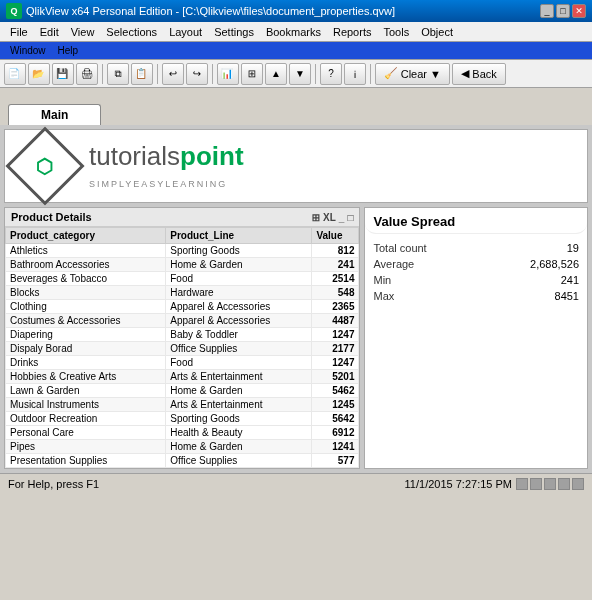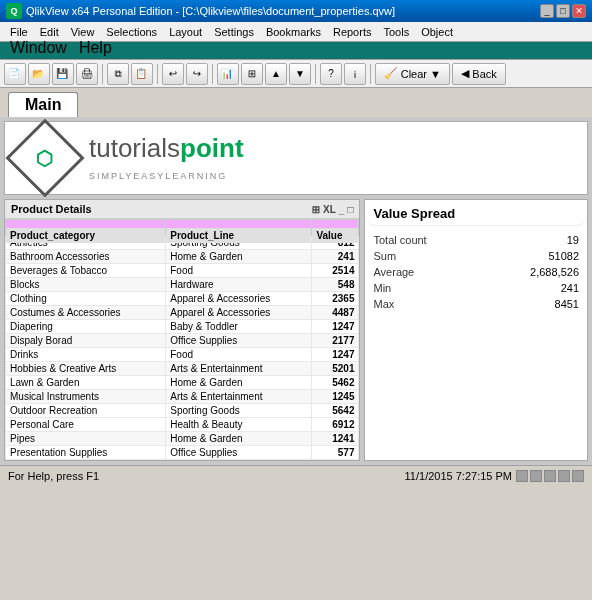--- a/index.html
+++ b/index.html
@@ -33,27 +33,27 @@
       font-size: 11px;
     }
     .menu-item {
       padding: 2px 6px;
       cursor: pointer;
       color: #000;
     }
 
     
     .sub-menu-bar {
-      background: #0f766e;
+      background: #1d4ed8;
       border-bottom: 1px solid #a0a0a0;
       height: 18px;
       display: flex;
-      align-items: flex-end;
+      align-items: center;
       padding: 0 4px;
-      font-size: 16px;
+      font-size: 10px;
     }
 
     
     .toolbar {
       background: #f0f0f0;
       border-bottom: 1px solid #a0a0a0;
       height: 28px;
       display: flex;
       align-items: center;
       padding: 2px 4px;
@@ -101,24 +101,25 @@
     
     .tab-area {
       background: #d4d0c8;
       padding: 4px 0 0 8px;
       display: flex;
     }
     .tab {
       background: #f0f0f0;
       border: 1px solid #888;
       border-bottom: none;
-      padding: 3px 16px;
-      font-size: 16px;
+      padding: 3px 32px;
+      font-size: 12px;
       cursor: pointer;
       border-radius: 3px 3px 0 0;
+      margin-top: 12px;
     }
     .tab.active { background: #fff; font-weight: bold; }
     .panel-header {
       background: #e8e8e8;
       border-bottom: 1px solid #ccc;
       padding: 3px 6px;
       display: flex;
       align-items: center;
       justify-content: space-between;
       font-size: 11px;
@@ -129,21 +130,21 @@
 
     .table-container { overflow-y: auto; flex: 1; }
     table { width: 100%; border-collapse: collapse; font-size: 10px; }
     table th {
       background: #e0e0e0;
       border: 1px solid #ccc;
       padding: 2px 4px;
       text-align: left;
       font-weight: bold;
       position: sticky;
-      top: 8px;
+      top: 0;
     }
     table td {
       border: 1px solid #e8e8e8;
       padding: 1px 4px;
     }
     .value-col { text-align: right; font-weight: bold; }
 
     
     .value-panel {
       background: white;
@@ -264,21 +265,21 @@
     <div>
       <div style="font-size: 26px; color: #444; line-height: 1;">
         <span style="color: #555; text-align: center;">tutorials</span><span style="color: #00a651; font-weight: bold;">point</span>
       </div>
       <div style="font-size: 9px; color: #888; letter-spacing: 2px; margin-top: 10px;">SIMPLYEASYLEARNING</div>
     </div>
   </div>
 
   <div style="display: flex; gap: 4px; flex: 1;">
 
-    <div style="background: #f0abfc; border: 1px solid #aaa; flex: 1.6; display: flex; flex-direction: column; overflow: hidden;">
+    <div style="background: #86efac; border: 1px solid #aaa; flex: 1.6; display: flex; flex-direction: column; overflow: hidden;">
       <div class="panel-header">
         <span>Product Details</span>
         <div class="panel-header-icons">
           <span class="panel-header-icon">⊞</span>
           <span class="panel-header-icon">XL</span>
           <span class="panel-header-icon">_</span>
           <span class="panel-header-icon">□</span>
         </div>
       </div>
       <div class="table-container">
@@ -377,24 +378,20 @@
     </div>
 
     <div class="value-panel">
       <div class="value-panel-title">Value Spread</div>
       <div class="value-stats" id="value-stats">
       <div class="stat-row">
       <span class="stat-label">Total count</span>
       <span class="stat-value">19</span>
     </div>
           <div class="stat-row">
-      <span class="stat-label">Sum</span>
-      <span class="stat-value">51082</span>
-    </div>
-          <div class="stat-row">
       <span class="stat-label">Average</span>
       <span class="stat-value">2,688,526</span>
     </div>
           <div class="stat-row">
       <span class="stat-label">Min</span>
       <span class="stat-value">241</span>
     </div>
           <div class="stat-row">
       <span class="stat-label">Max</span>
       <span class="stat-value">8451</span>

